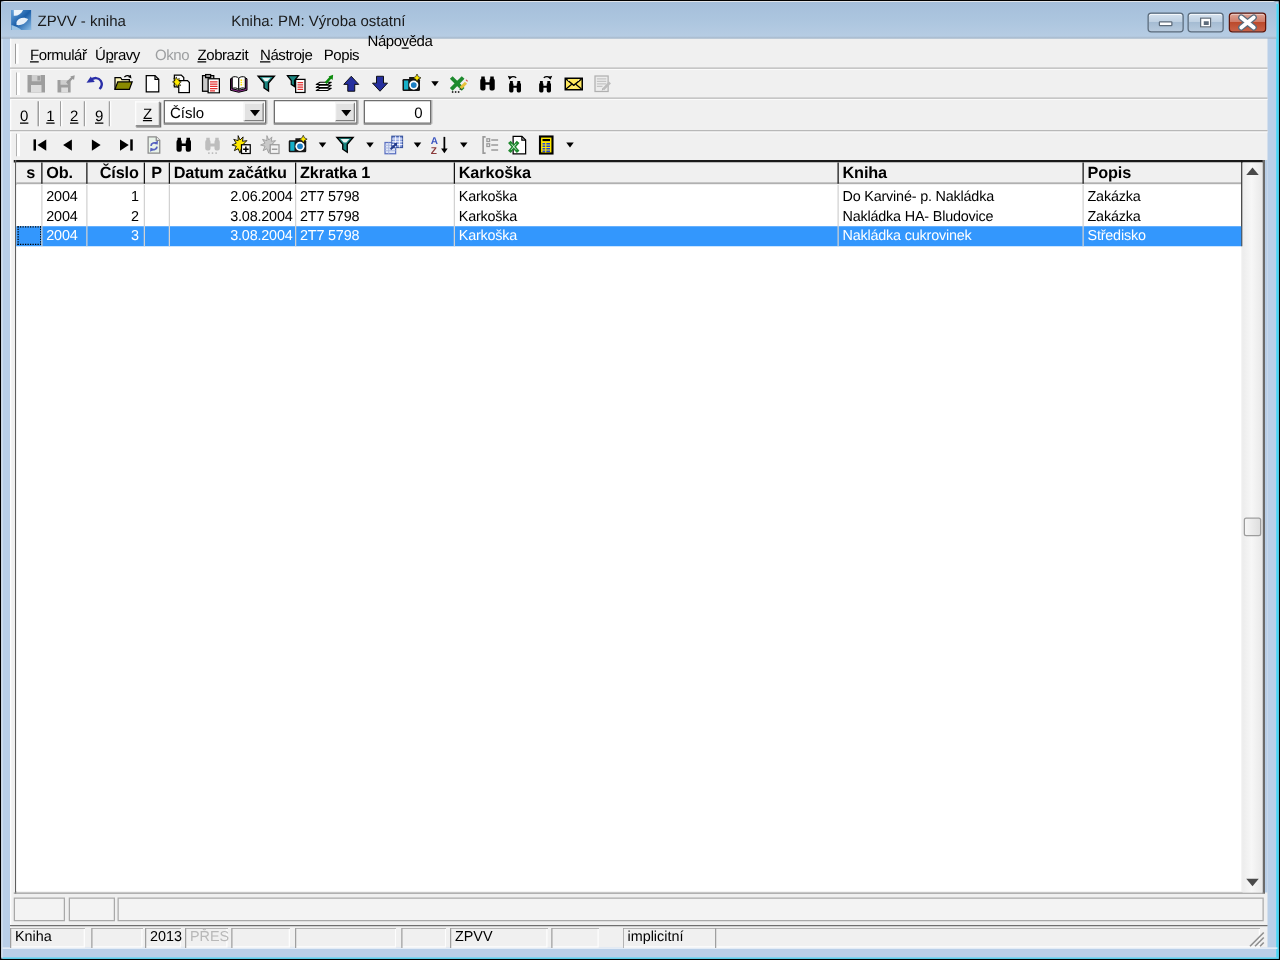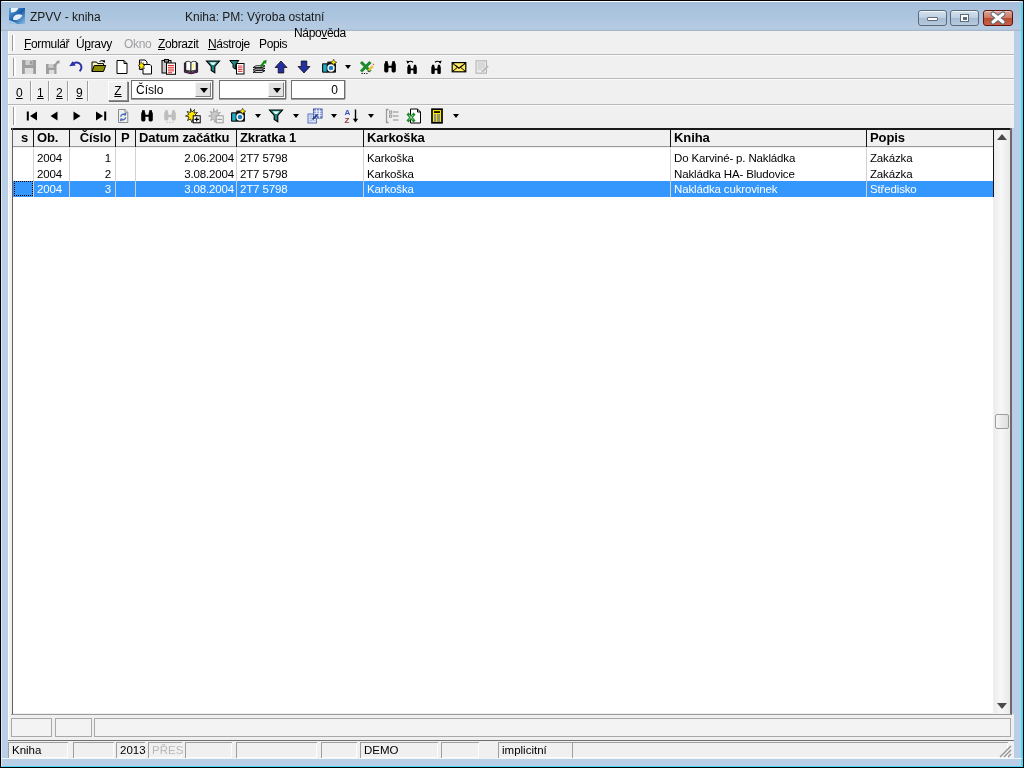--- a/index.html
+++ b/index.html
@@ -401,20 +401,20 @@
   <div class="a" style="left:94px;top:717.5px;width:917px;height:19px;background:#f3f3f3;border:1px solid #a9a9a9"></div>
 
   <div class="a" style="left:8px;top:739.5px;width:1006px;height:1px;background:#6f6f6f"></div>
   <div class="scell" style="left:8px;top:742px;width:60px;height:15.5px">Kniha</div>
   <div class="scell" style="left:73px;top:742px;width:41px;height:15.5px"></div>
   <div class="scell" style="left:116px;top:742px;width:29px;height:15.5px">2013</div>
   <div class="scell" style="left:148px;top:742px;width:34px;height:15.5px;color:#b8b8b8">PŘES</div>
   <div class="scell" style="left:185px;top:742px;width:47px;height:15.5px"></div>
   <div class="scell" style="left:236px;top:742px;width:81px;height:15.5px"></div>
   <div class="scell" style="left:321px;top:742px;width:36px;height:15.5px"></div>
-  <div class="scell" style="left:360px;top:742px;width:78px;height:15.5px">DEMO</div>
+  <div class="scell" style="left:360px;top:742px;width:78px;height:15.5px">ZPVV</div>
   <div class="scell" style="left:441px;top:742px;width:38px;height:15.5px"></div>
   <div class="scell" style="left:498px;top:742px;width:86px;height:15.5px">implicitní</div>
   <div class="scell" style="left:572px;top:742px;width:436px;height:15.5px"></div>
   <svg class="a" style="left:999px;top:745px" width="13" height="13" viewBox="0 0 13 13">
     <path d="M12 1 L1 12 M12 5 L5 12 M12 9 L9 12" stroke="#909090" stroke-width="1.3"></path>
   </svg>
 </div>
 
 </body></html>

